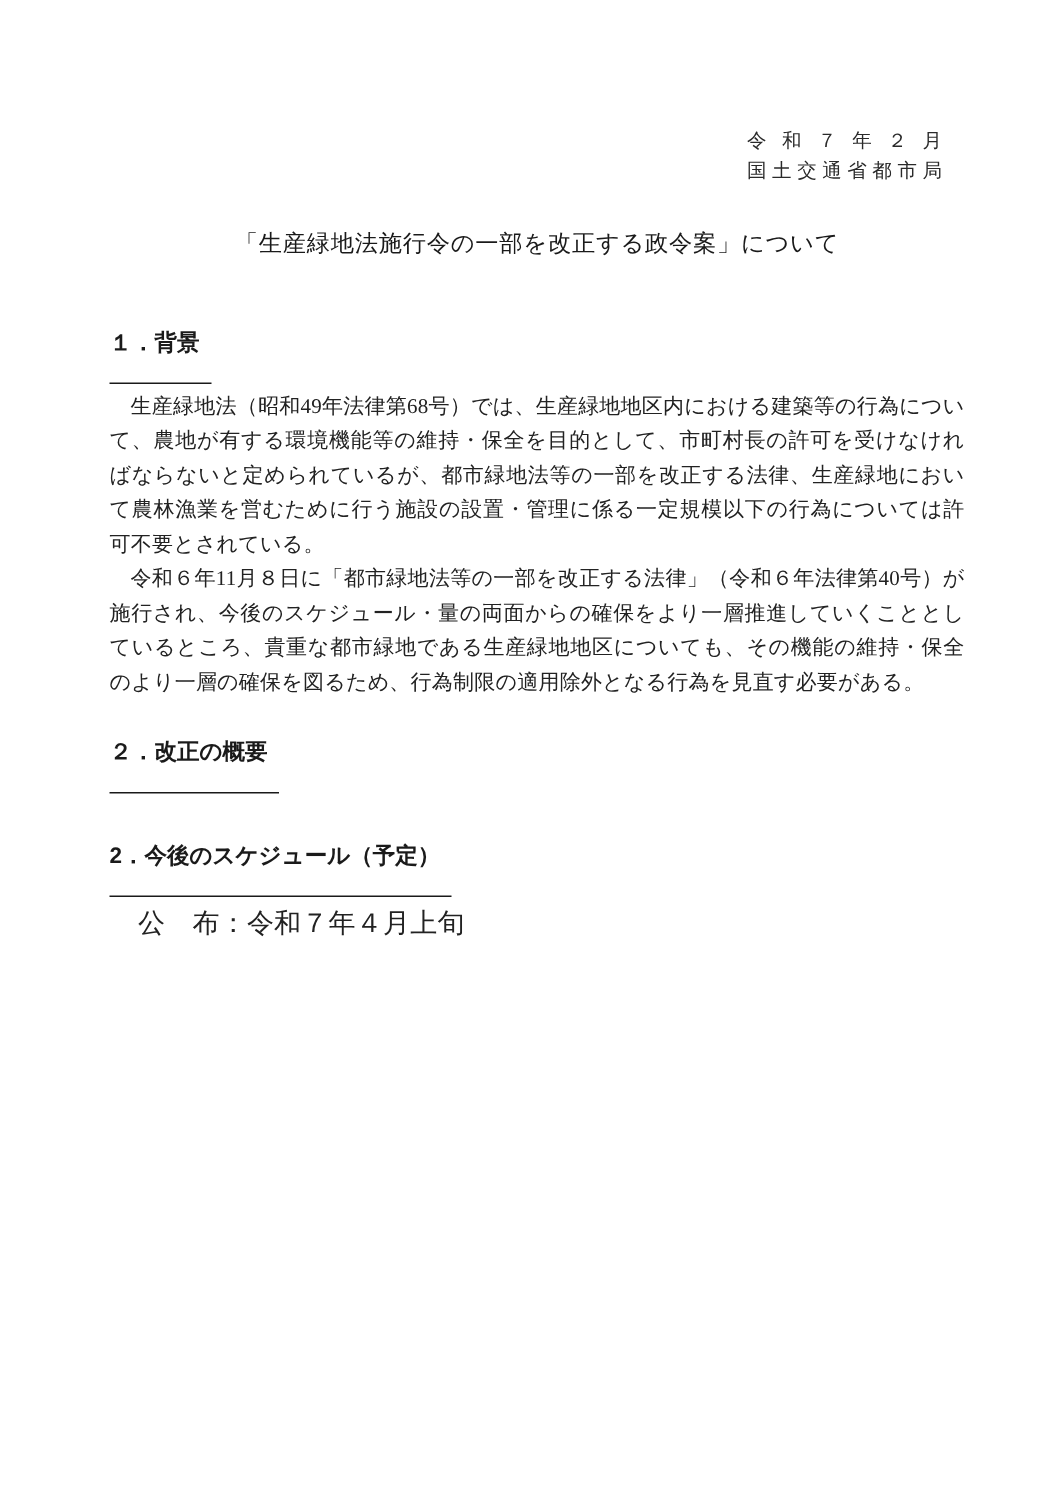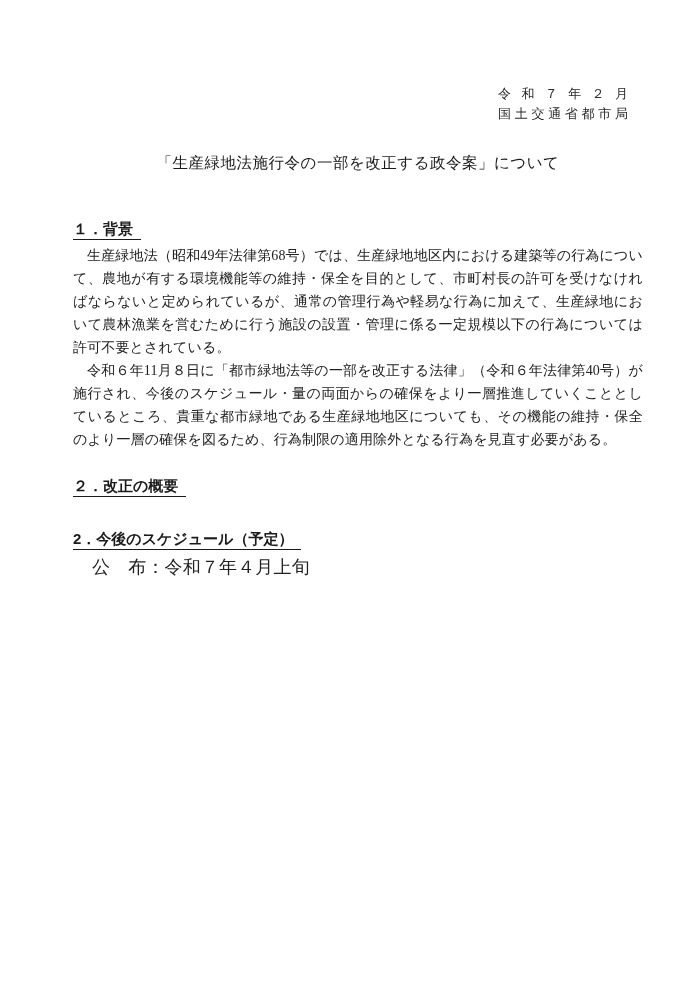--- a/index.html
+++ b/index.html
@@ -51,21 +51,21 @@
   .section-heading {
     font-family: "Liberation Sans", "DejaVu Sans", sans-serif;
     font-weight: bold;
     font-size: 15px;
     line-height: 17px;
     color: #1a1a1a;
   }
   .section-heading .hd {
     display: inline-block;
     border-bottom: 1.5px solid #1a1a1a;
-    padding: 0 8px 2px 0;
+    padding: 0 8px 18px 0;
   }
   .sec-1 { margin-top: 46px; }
   .sec-2 { margin-top: 26px; }
   .sec-3 { margin-top: 33px; }
   
   .body-text {
     margin-top: 4px;
   }
   .body-text p {
     margin: 0;
@@ -97,21 +97,21 @@
     <span class="meta-line">令和７年２月</span>
     <span class="meta-line">国土交通省都市局</span>
   </div>
 
   <div class="doc-title">「生産緑地法施行令の一部を改正する政令案」について</div>
 
   <div class="section-heading sec-1">
     <span class="hd">１．背景</span>
   </div>
   <div class="body-text">
-    <p>生産緑地法（昭和49年法律第68号）では、生産緑地地区内における建築等の行為について、農地が有する環境機能等の維持・保全を目的として、市町村長の許可を受けなければならないと定められているが、通常の管理行為や軽易な行為に加えて、生産緑地において農林漁業を営むために行う施設の設置・管理に係る一定規模以下の行為については許可不要とされている。</p>
+    <p>生産緑地法（昭和49年法律第68号）では、生産緑地地区内における建築等の行為について、農地が有する環境機能等の維持・保全を目的として、市町村長の許可を受けなければならないと定められているが、都市緑地法等の一部を改正する法律、生産緑地において農林漁業を営むために行う施設の設置・管理に係る一定規模以下の行為については許可不要とされている。</p>
     <p>令和６年11月８日に「都市緑地法等の一部を改正する法律」（令和６年法律第40号）が施行され、今後のスケジュール・量の両面からの確保をより一層推進していくこととしているところ、貴重な都市緑地である生産緑地地区についても、その機能の維持・保全のより一層の確保を図るため、行為制限の適用除外となる行為を見直す必要がある。</p>
   </div>
 
   <div class="section-heading sec-2">
     <span class="hd">２．改正の概要</span>
   </div>
 
   <div class="section-heading sec-3">
     <span class="hd">2．今後のスケジュール（予定）</span>
   </div>

